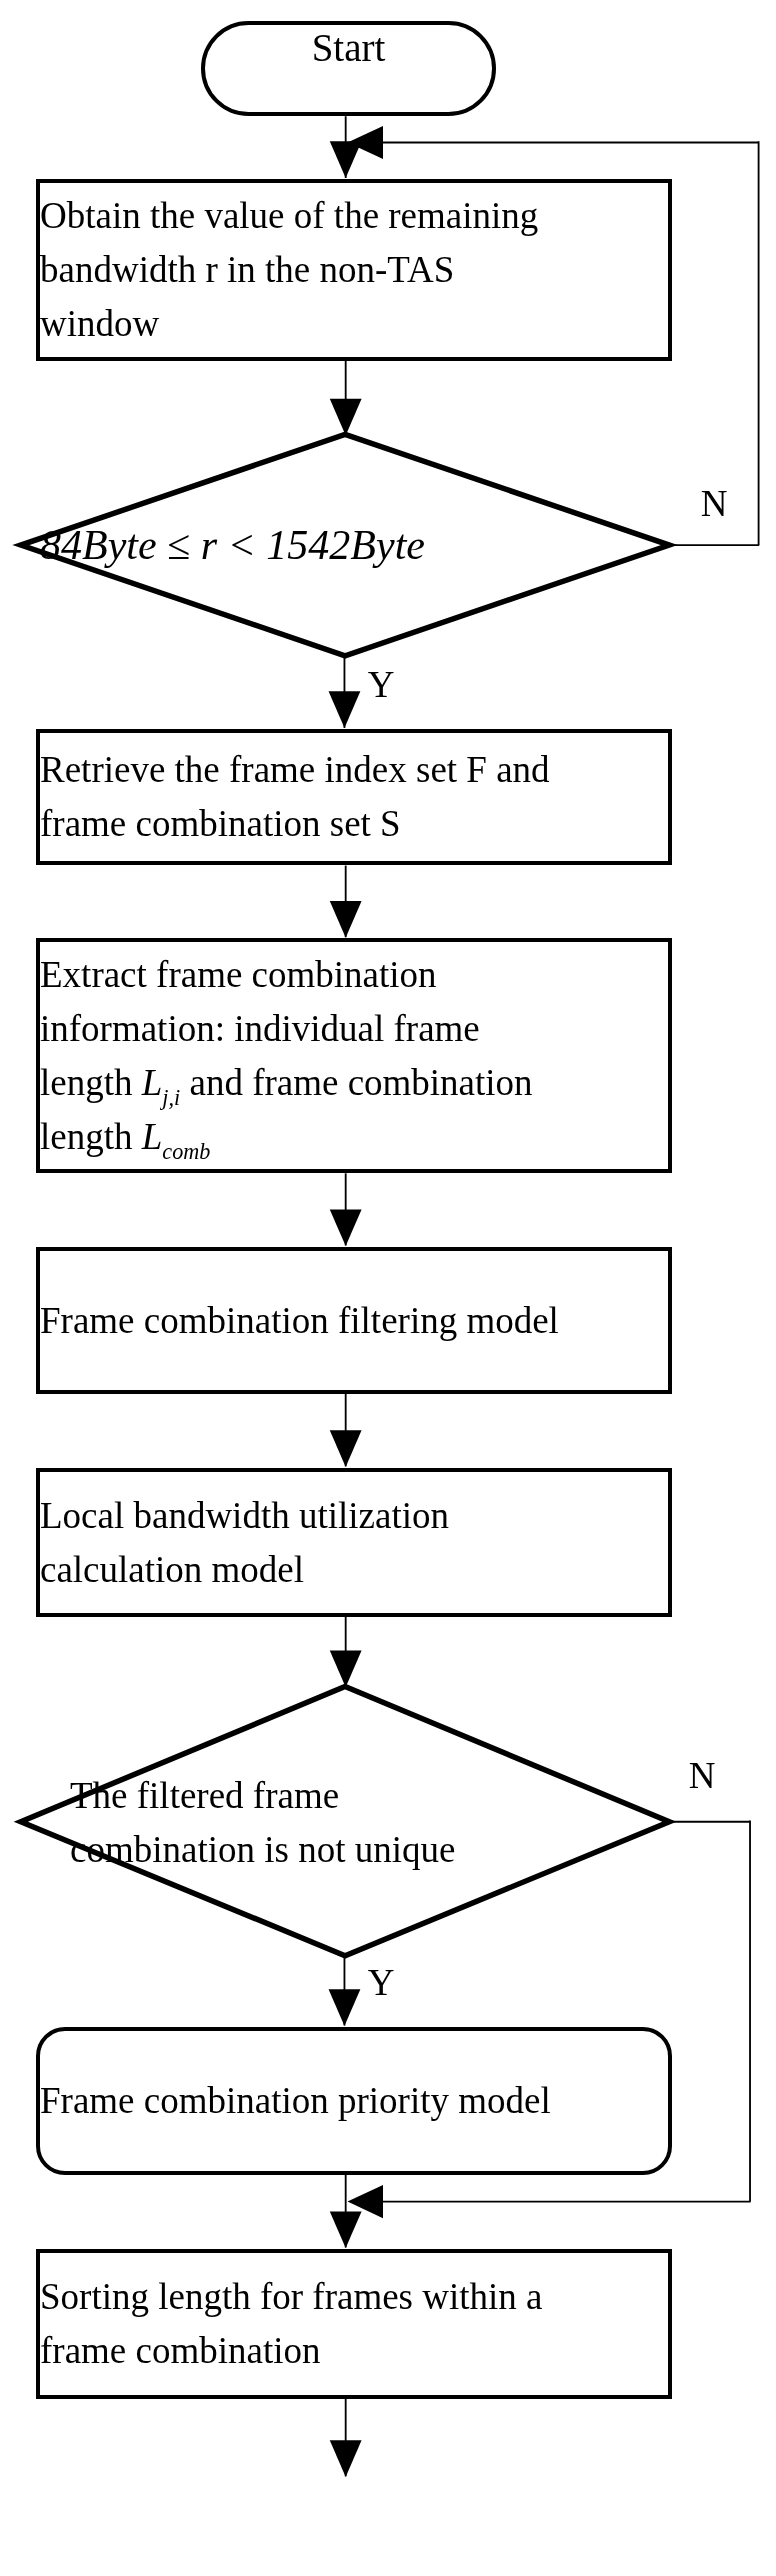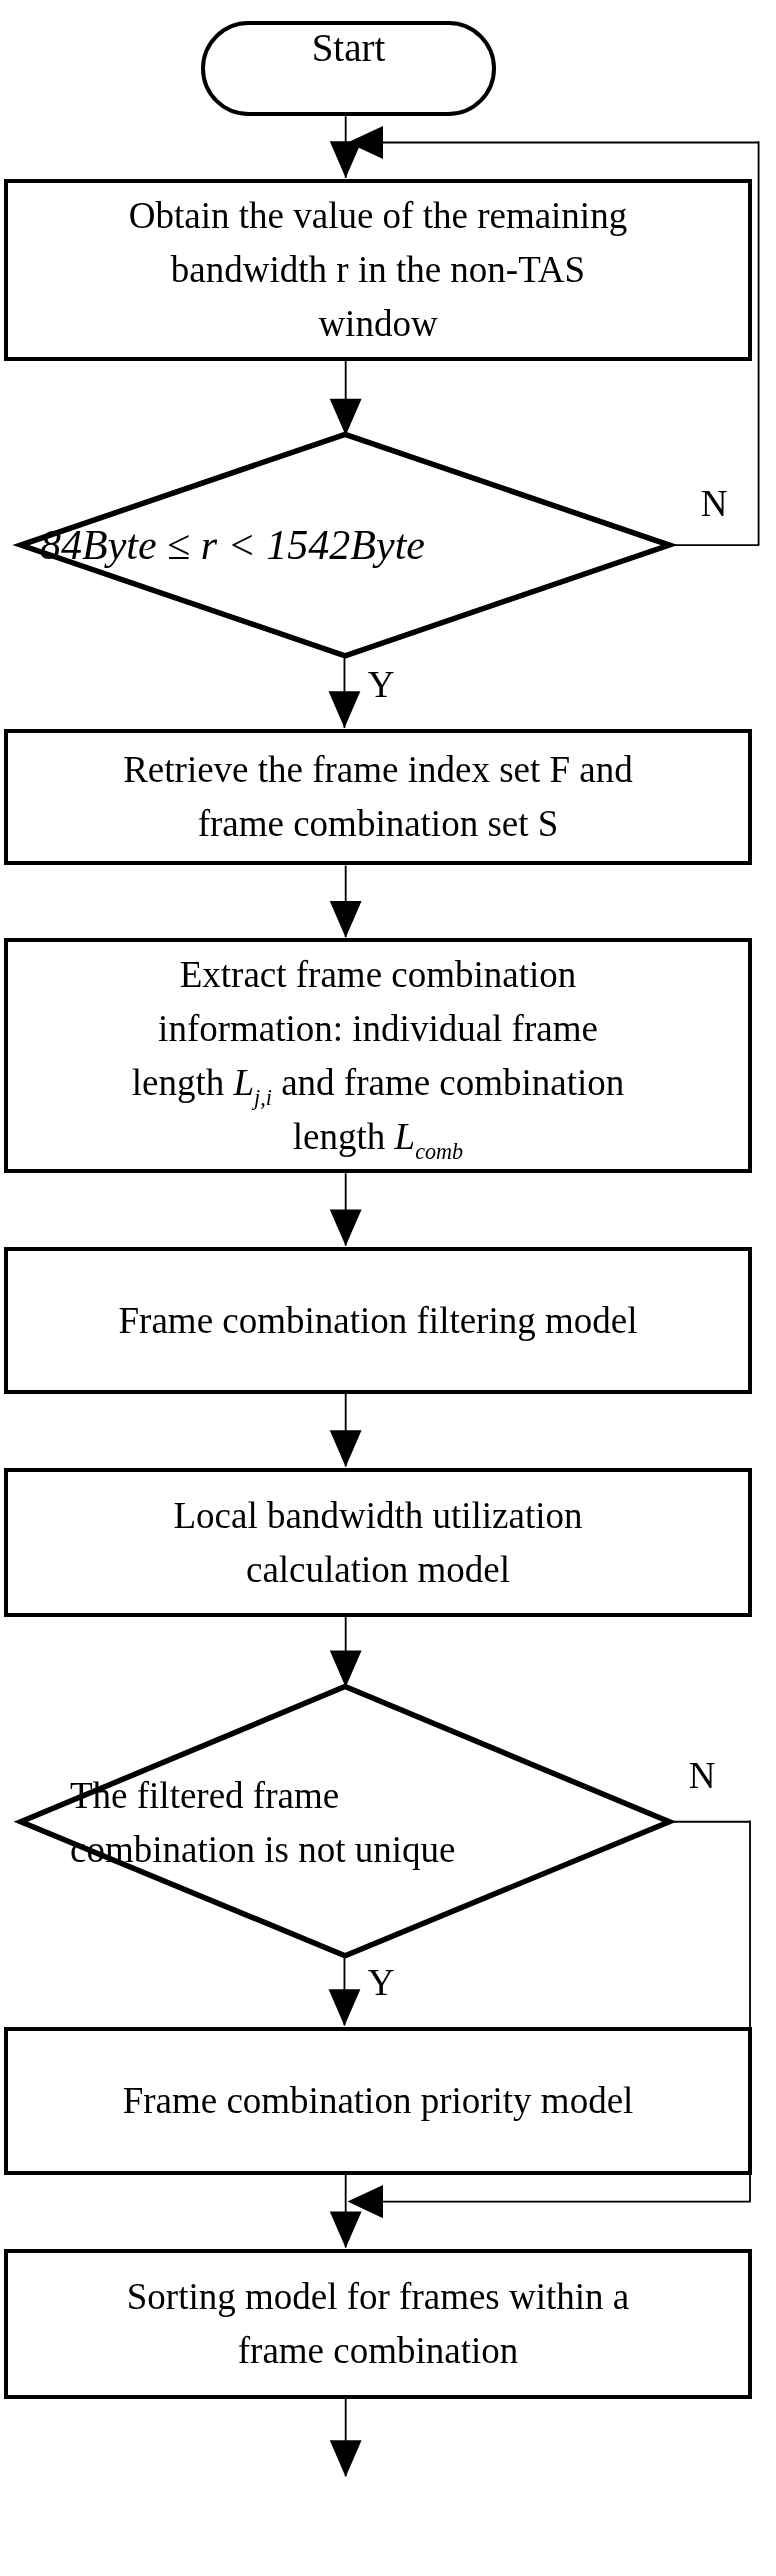--- a/index.html
+++ b/index.html
@@ -2,30 +2,30 @@
 <html style="font-size:9.8px"><head>
 <meta charset="utf-8">
 <style>
   html,body{margin:0;padding:0;background:#ffffff;}
   .canvas{
     position:relative;width:777px;height:2576px;background:#ffffff;
     font-family:"Liberation Serif","DejaVu Serif",serif;color:#000;overflow:hidden;
   }
   .layer{position:absolute;left:0;top:0;}
   .pbox{
-    position:absolute;left:4px;width:748px;background:#fff;border:4.9px solid #000;
+    position:absolute;left:36px;width:636px;background:#fff;border:4.9px solid #000;
     box-sizing:border-box;display:flex;flex-direction:column;justify-content:center;
-    align-items:center;text-align:center;font-size:37px;line-height:54px;
+    align-items:flex-start;text-align:center;font-size:37px;line-height:54px;
   }
   #box-obtain{top:179px;height:182px;}
   #box-retrieve{top:729px;height:136px;}
   #box-extract{top:938px;height:235px;}
   #box-filtering{top:1247px;height:147px;}
   #box-local{top:1468px;height:149px;}
-  #box-priority{top:2027px;height:148px;}
+  #box-priority{top:2027px;height:148px;border-radius:29px;}
   #box-sorting{top:2249px;height:150px;}
   .terminal{
     position:absolute;background:#fff;border:4.3px solid #000;border-radius:58px;
     box-sizing:border-box;display:flex;align-items:flex-start;justify-content:center;font-size:39px;
   }
   #start-terminal{left:201px;top:21.4px;width:295px;height:95px;}
   #end-terminal{left:187px;top:2478px;width:324px;height:96px;}
   .dlabel{position:absolute;text-align:left;}
   #d1-label{left:40px;top:521px;width:612px;font-size:42px;line-height:48px;font-style:italic;}
   #d2-label{left:70px;top:1769px;width:551px;font-size:37px;line-height:54px;}
@@ -128,19 +128,19 @@
     <div>combination is not unique</div>
   </div>
   <div class="blabel" id="n2-label">N</div>
   <div class="blabel" id="y2-label">Y</div>
 
   <div class="pbox" id="box-priority">
     <div>Frame combination priority model</div>
   </div>
 
   <div class="pbox" id="box-sorting">
-    <div>Sorting model for frames within a</div>
+    <div>Sorting length for frames within a</div>
     <div>frame combination</div>
   </div>
 
 
 </div>
 
 
 </body></html>

